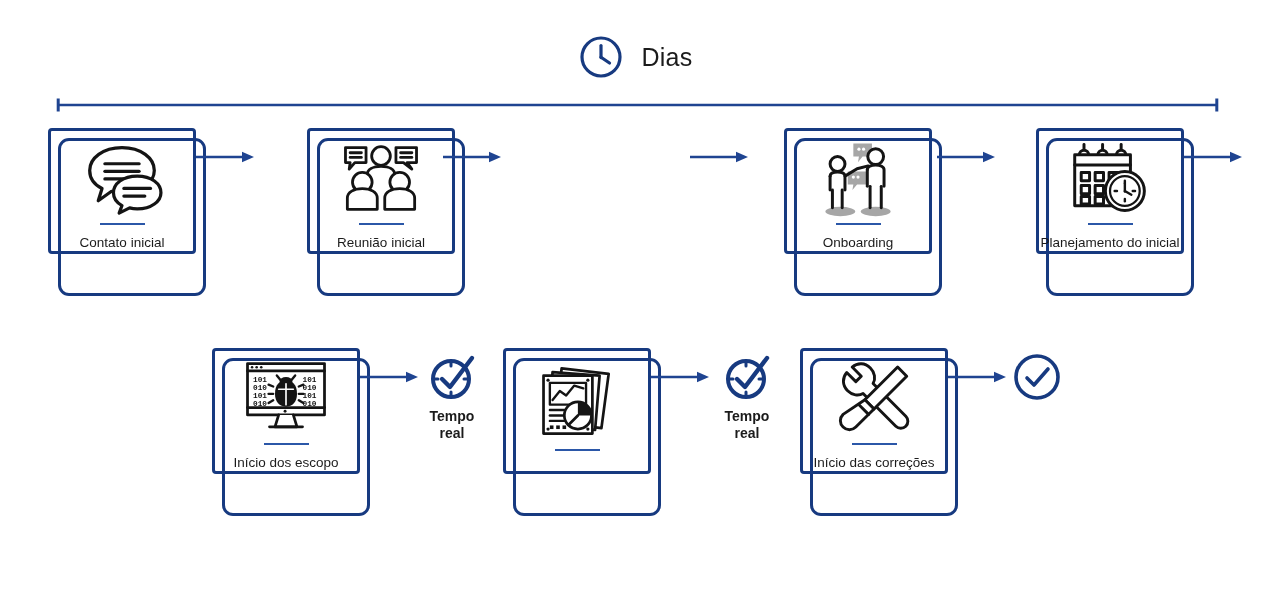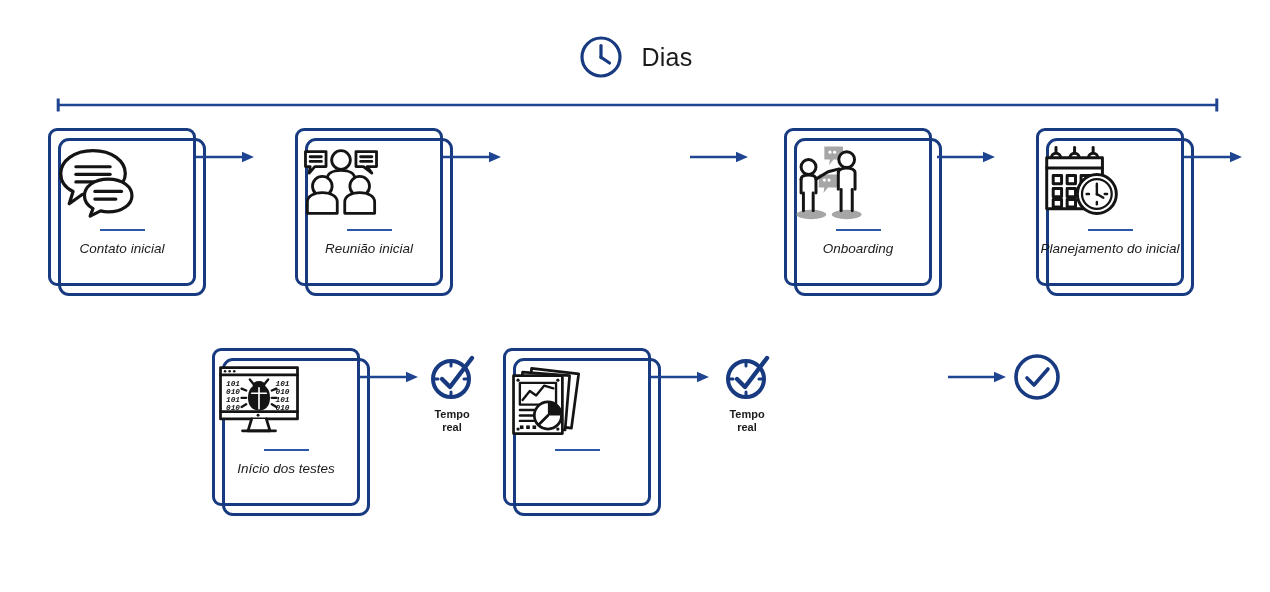--- a/index.html
+++ b/index.html
@@ -55,50 +55,49 @@
     width: 1270px;
   }
   #row-1 { top: 128px; height: 170px; }
   #row-2 { top: 348px; height: 170px; }
 
   
   .card {
     position: absolute;
     top: 0;
     width: 148px;
-    height: 158px;
+    height: 126px;
     box-sizing: border-box;
     background: #ffffff;
     border: 3px solid #173a80;
-    border-radius: 9px;
+    border-radius: 4px;
     display: flex;
     flex-direction: column;
     align-items: center;
     z-index: 3;
-    font-style: italic;
   }
   
   .card::before {
     content: "";
     position: absolute;
     left: 7px;
     top: 7px;
     width: 148px;
     height: 158px;
     box-sizing: border-box;
     border: 3px solid #173a80;
     border-radius: 11px;
     z-index: -1;
   }
   .card .icon-box {
     height: 96px;
     width: 100%;
     display: flex;
     align-items: center;
-    justify-content: flex-start;
+    justify-content: center;
     padding-top: 4px;
     box-sizing: border-box;
   }
   .card .divider {
     width: 45px;
     height: 0;
     border-top: 2px solid #2b57a8;
     margin: 2px 0 10px 0;
   }
   .card .card-label {
@@ -127,21 +126,21 @@
     align-items: center;
     z-index: 4;
   }
   .badge .badge-icon {
     width: 52px;
     height: 52px;
     display: block;
   }
   .badge .badge-label {
     margin-top: 4px;
-    font-size: 11px;
+    font-size: 14px;
     font-weight: bold;
     color: #1b1b1b;
     text-align: center;
     line-height: 1.2;
     white-space: pre-line;
   }
 
   
   #final-check {
     position: absolute;
@@ -193,21 +192,21 @@
     <div class="divider"></div>
     <div class="card-label">Contato inicial</div>
   </div>
   <div class="arrow" style="left:196px; top:22px">
     <svg viewBox="0 0 60 14" width="60" height="14" aria-hidden="true">
       <line x1="0" y1="7" x2="48" y2="7" stroke="#1f4491" stroke-width="2.6"></line>
       <polygon points="46,1.8 58,7 46,12.2" fill="#1f4491"></polygon>
     </svg>
   </div>
 
-  <div class="card" style="left:295px">
+  <div class="card" style="left:307px">
     <div class="icon-box">
       <svg viewBox="0 0 92 80" width="86" height="75" aria-hidden="true">
         <g fill="none" stroke="#141414" stroke-width="3" stroke-linejoin="round" stroke-linecap="round">
 
           <path d="M8 8 H30 V24 H18 L12 31 L13 24 H8 Z" fill="#ffffff"></path>
           <line x1="13" y1="13.5" x2="25" y2="13.5"></line>
           <line x1="13" y1="18.5" x2="25" y2="18.5"></line>
 
           <path d="M62 8 H84 V24 H74 L79 31 L70 24 H62 Z" fill="#ffffff"></path>
           <line x1="67" y1="13.5" x2="79" y2="13.5"></line>
@@ -378,21 +377,21 @@
         </g>
         <ellipse cx="48" cy="25" rx="7" ry="5.5" fill="#141414"></ellipse>
         <path d="M36 38 C36 28 41 23.5 48 23.5 C55 23.5 60 28 60 38 C60 47 55 52 48 52 C41 52 36 47 36 38 Z" fill="#141414"></path>
         <g stroke="#ffffff" stroke-width="1.8" stroke-linecap="round">
           <line x1="48" y1="27" x2="48" y2="50"></line>
           <line x1="40" y1="33" x2="56" y2="33"></line>
         </g>
       </svg>
     </div>
     <div class="divider"></div>
-    <div class="card-label">Início dos testes</div>
+    <div class="card-label">Início dos escopo</div>
   </div>
   <div class="arrow" style="left:360px; top:22px">
     <svg viewBox="0 0 60 14" width="60" height="14" aria-hidden="true">
       <line x1="0" y1="7" x2="48" y2="7" stroke="#1f4491" stroke-width="2.6"></line>
       <polygon points="46,1.8 58,7 46,12.2" fill="#1f4491"></polygon>
     </svg>
   </div>
 
   <div class="badge" style="left:412px; top:4px">
     <span class="badge-icon">
@@ -460,20 +459,36 @@
           <line x1="8" y1="27" x2="12" y2="27"></line>
           <line x1="38" y1="27" x2="42" y2="27"></line>
         </g>
         <polyline points="16,27 24,35 46,6" fill="none" stroke="#173a80" stroke-width="4.4" stroke-linecap="round" stroke-linejoin="round"></polyline>
       </svg>
     </span>
     <span class="badge-label">Tempo
 real</span>
   </div>
 
+  <div class="card" style="left:800px">
+    <div class="icon-box">
+      <svg viewBox="0 0 92 88" width="84" height="80" aria-hidden="true">
+        <g fill="none" stroke="#141414" stroke-width="3.2" stroke-linejoin="round" stroke-linecap="round">
+
+          <path d="M22 10 L32 20 L26 26 L16 16 C11 22 11 30 17 36 C22 41 29 42 34 39 L70 75 C73 78 78 78 81 75 C84 72 84 67 81 64 L45 28 C48 23 47 16 42 11 C36 5 28 5 22 10 Z" fill="#ffffff"></path>
+
+          <path d="M72 10 L82 20 L46 56 L36 46 Z" fill="#ffffff"></path>
+          <path d="M36 46 L46 56 L26 76 C22 80 16 80 12 76 C8 72 8 66 12 62 Z" fill="#ffffff"></path>
+          <line x1="30" y1="52" x2="40" y2="62"></line>
+        </g>
+      </svg>
+    </div>
+    <div class="divider"></div>
+    <div class="card-label">Início das correções</div>
+  </div>
   <div class="arrow" style="left:948px; top:22px">
     <svg viewBox="0 0 60 14" width="60" height="14" aria-hidden="true">
       <line x1="0" y1="7" x2="48" y2="7" stroke="#1f4491" stroke-width="2.6"></line>
       <polygon points="46,1.8 58,7 46,12.2" fill="#1f4491"></polygon>
     </svg>
   </div>
 
   <div id="final-check" style="left:1011px; top:3px">
     <svg viewBox="0 0 52 52" width="52" height="52" aria-hidden="true">
       <circle cx="26" cy="26" r="21" fill="none" stroke="#173a80" stroke-width="3.6"></circle>

